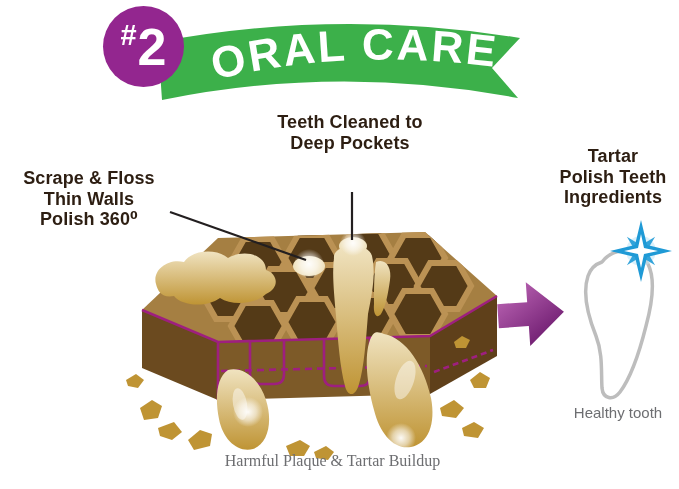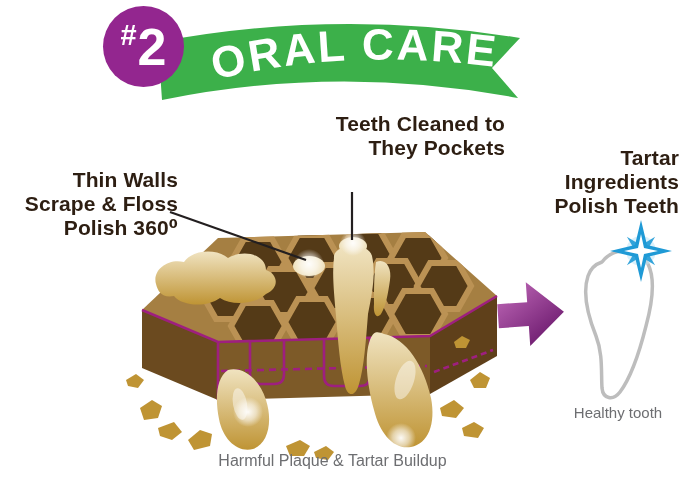--- a/index.html
+++ b/index.html
@@ -1,23 +1,23 @@
 <!DOCTYPE html>
 <html style="--c-ribbon_green: #3cb04a; --c-badge_purple: #93268f; --c-outline_magenta: #9e1f7f; --c-arrow_purple_light: #c36cbb; --c-arrow_purple_dark: #6b196d; --c-chew_top: #a57f42; --c-chew_cell: #543a17; --c-chew_front: #7d5a28; --c-chew_side_left: #6b4a1f; --c-chew_side_right: #5f401a; --c-plaque_gold: #bf9434; --c-tooth_cream: #f0e3c0; --c-tooth_outline_gray: #bdbdbd; --c-sparkle_blue: #1f9ad6; --c-heading_text: #2d1e12; --c-caption_gray: #6d6e71;"><head>
 <meta charset="utf-8">
 <style>
   html,body{margin:0;padding:0;background:#fff;}
   .stage{position:relative;width:679px;height:489px;background:#fff;overflow:hidden;
          font-family:"Liberation Sans","DejaVu Sans",sans-serif;}
   .abs{position:absolute;}
-  .h-callout{position:absolute;text-align:right;font-weight:bold;
-             color:var(--c-heading_text,#2d1e12);font-size:21px;line-height:1.15;letter-spacing:.1px;}
+  .h-callout{position:absolute;text-align:center;font-weight:bold;
+             color:var(--c-heading_text,#2d1e12);font-size:18px;line-height:1.15;letter-spacing:.1px;}
   .caption{position:absolute;text-align:center;color:var(--c-caption_gray,#6d6e71);}
   .caption.small{font-size:15px;}
-  .caption.big{font-size:16px;}
+  .caption.big{font-size:16px;font-family:Liberation Serif, serif;}
   .badge{position:absolute;left:103px;top:6px;width:81px;height:81px;border-radius:50%;
          background:var(--c-badge_purple,#93268f);display:flex;align-items:center;justify-content:center;
          color:#fff;font-weight:bold;z-index:6;}
   .badge .hash{font-size:29px;align-self:flex-start;margin-top:13px;margin-right:1px;}
   .badge .num{font-size:52px;line-height:1;}
   .ribbon-text{font-family:"Liberation Sans","DejaVu Sans",sans-serif;font-weight:bold;
                font-size:44px;letter-spacing:2.5px;fill:#fff;}
   .fill-green{fill:var(--c-ribbon_green,#3cb04a);}
   .magenta{stroke:var(--c-outline_magenta,#9e1f7f);fill:none;stroke-width:2.6;}
   svg{display:block;}
@@ -35,33 +35,33 @@
     </text>
   </svg>
 
   <div class="badge">
     <span class="hash">#</span>
     <span class="num">2</span>
   </div>
 
   <div class="h-callout" style="left:195px;top:112px;width:310px;">
     <div>Teeth Cleaned to</div>
-    <div>They Pockets</div>
+    <div>Deep Pockets</div>
   </div>
 
   <div class="h-callout" style="left:0px;top:168px;width:178px;">
+    <div>Scrape &amp; Floss</div>
     <div>Thin Walls</div>
-    <div>Scrape &amp; Floss</div>
     <div>Polish 360⁰</div>
   </div>
 
   <div class="h-callout" style="left:547px;top:146px;width:132px;">
     <div>Tartar</div>
+    <div>Polish Teeth</div>
     <div>Ingredients</div>
-    <div>Polish Teeth</div>
   </div>
 
   <svg class="abs" style="left:118px;top:222px;width:392px;height:241px" viewBox="0 0 392 241">
     <defs>
       <linearGradient id="goldGrad" x1="0" y1="0" x2="0" y2="1">
         <stop offset="0" style="stop-color:var(--c-tooth_cream,#f0e3c0)"></stop>
         <stop offset="1" style="stop-color:var(--c-plaque_gold,#bf9434)"></stop>
       </linearGradient>
       <radialGradient id="glowGrad">
         <stop offset="0" stop-color="#ffffff" stop-opacity="0.95"></stop>

